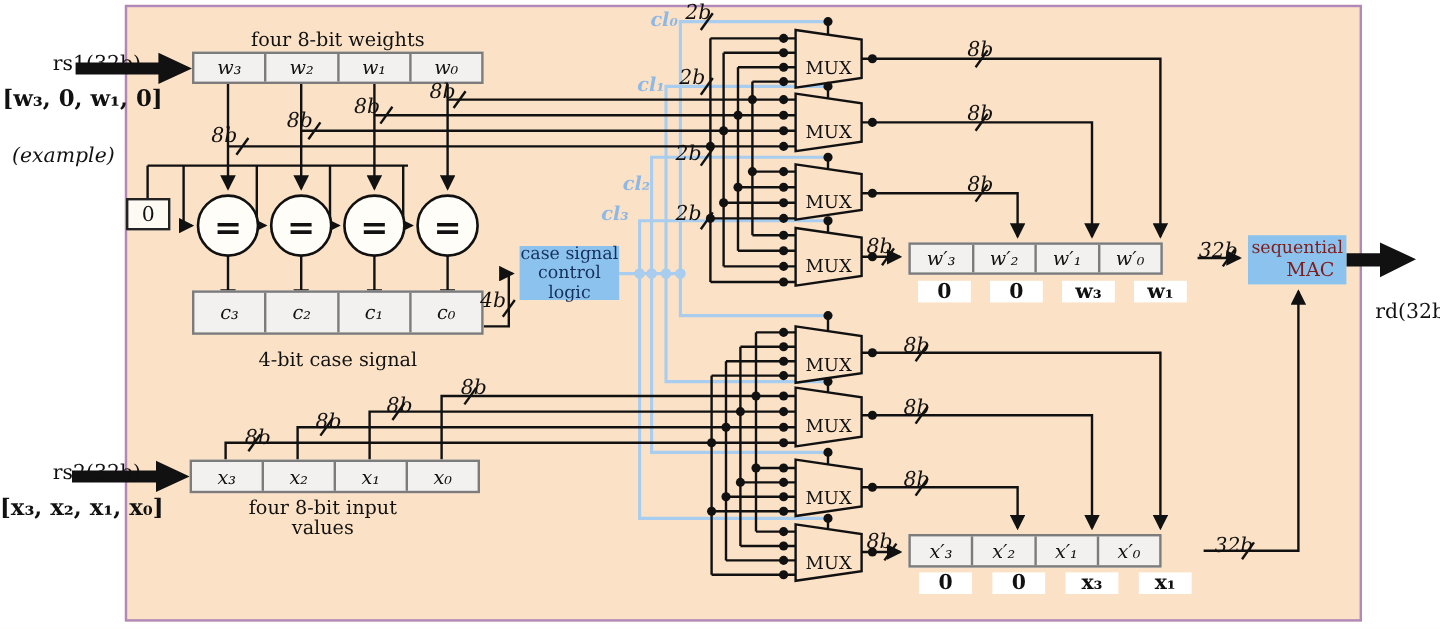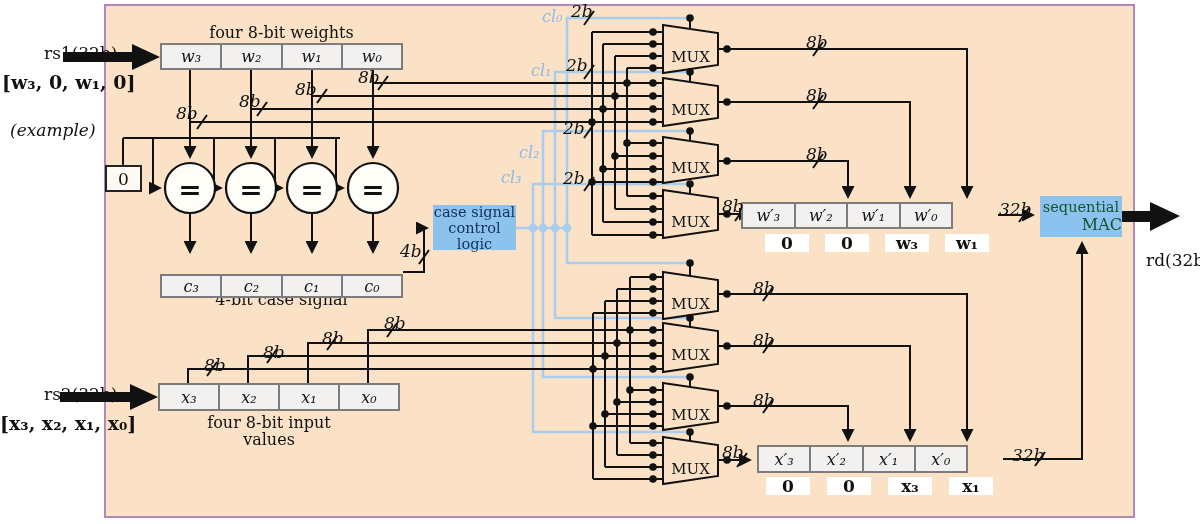--- a/index.html
+++ b/index.html
@@ -9,31 +9,31 @@
   }
   html,body{margin:0;padding:0;background:var(--canvas_bg);}
   #stage{position:relative;width:1200px;height:524px;overflow:hidden;
          font-family:"DejaVu Serif","Liberation Serif",serif;color:var(--ink);}
   #mainbox{position:absolute;left:104px;top:4px;width:1031px;height:514px;
            background:var(--box_bg);border:2px solid var(--box_border);box-sizing:border-box;}
   svg#wires{position:absolute;left:0;top:0;width:1200px;height:524px;pointer-events:none;}
   .lbl{position:absolute;white-space:nowrap;line-height:1.12;}
   .sz17{font-size:17px;margin-top:16px;} .sz16{font-size:16px;} .sz14{font-size:17px;font-style:italic;} .b{font-weight:bold;}
   .i{font-style:italic;} .ctr{text-align:center;}
-  .cll{color:var(--cl_text);font-style:italic;font-size:16px;}
+  .cll{color:var(--cl_text);font-style:italic;font-size:16px;font-weight:bold;}
   .reg{position:absolute;display:flex;background:var(--register_fill);
        border:2px solid var(--register_border);box-sizing:border-box;}
   .reg .cell{flex:1;border-left:2px solid var(--register_border);display:flex;
        align-items:center;justify-content:center;font-style:italic;font-size:16px;}
   .reg .cell:first-child{border-left:none;}
   .bluebox{position:absolute;background:var(--blue_fill);box-sizing:border-box;
        display:flex;flex-direction:column;justify-content:center;}
   .bluebox div{text-align:center;font-size:14.5px;color:var(--control_text);}
-  #macbox div{color:#14532d;}
-  #macbox .l2{font-size:16px;padding-left:22px;text-align:right;}
+  #macbox div{color:#7f1d1d;}
+  #macbox .l2{font-size:16px;padding-left:22px;text-align:center;}
   .zero{position:absolute;left:105px;top:165px;width:37px;height:27px;background:#fdfaf4;
        border:2px solid #222;box-sizing:border-box;display:flex;align-items:center;
        justify-content:center;font-size:17px;}
   .eq{position:absolute;width:30px;top:173px;text-align:center;font-size:28px;font-weight:bold;}
   .val{position:absolute;width:44px;text-align:center;font-size:17px;font-weight:bold;
        background:#fff;line-height:18px;}
 </style>
 </head>
 <body>
 
@@ -244,33 +244,33 @@
   <div class="lbl sz16 ctr" style="left:160px;top:291px;width:243px">4-bit case signal</div>
   <div class="lbl sz16 ctr" style="left:158px;top:414px;width:222px">four 8-bit input</div>
   <div class="lbl sz16 ctr" style="left:158px;top:431px;width:222px">values</div>
 
   <div class="reg" style="left:160px;top:43px;width:243px;height:27px">
     <div class="cell">w₃</div>
     <div class="cell">w₂</div>
     <div class="cell">w₁</div>
     <div class="cell">w₀</div>
   </div>
-  <div class="reg" style="left:160px;top:274px;width:243px;height:24px">
+  <div class="reg" style="left:160px;top:242px;width:243px;height:37px">
     <div class="cell">c₃</div>
     <div class="cell">c₂</div>
     <div class="cell">c₁</div>
     <div class="cell">c₀</div>
   </div>
   <div class="reg" style="left:158px;top:383px;width:242px;height:28px">
     <div class="cell">x₃</div>
     <div class="cell">x₂</div>
     <div class="cell">x₁</div>
     <div class="cell">x₀</div>
   </div>
-  <div class="reg" style="left:741px;top:202px;width:212px;height:27px">
+  <div class="reg" style="left:757px;top:202px;width:212px;height:27px">
     <div class="cell">w′₃</div>
     <div class="cell">w′₂</div>
     <div class="cell">w′₁</div>
     <div class="cell">w′₀</div>
   </div>
   <div class="reg" style="left:757px;top:445px;width:211px;height:28px">
     <div class="cell">x′₃</div>
     <div class="cell">x′₂</div>
     <div class="cell">x′₁</div>
     <div class="cell">x′₀</div>

